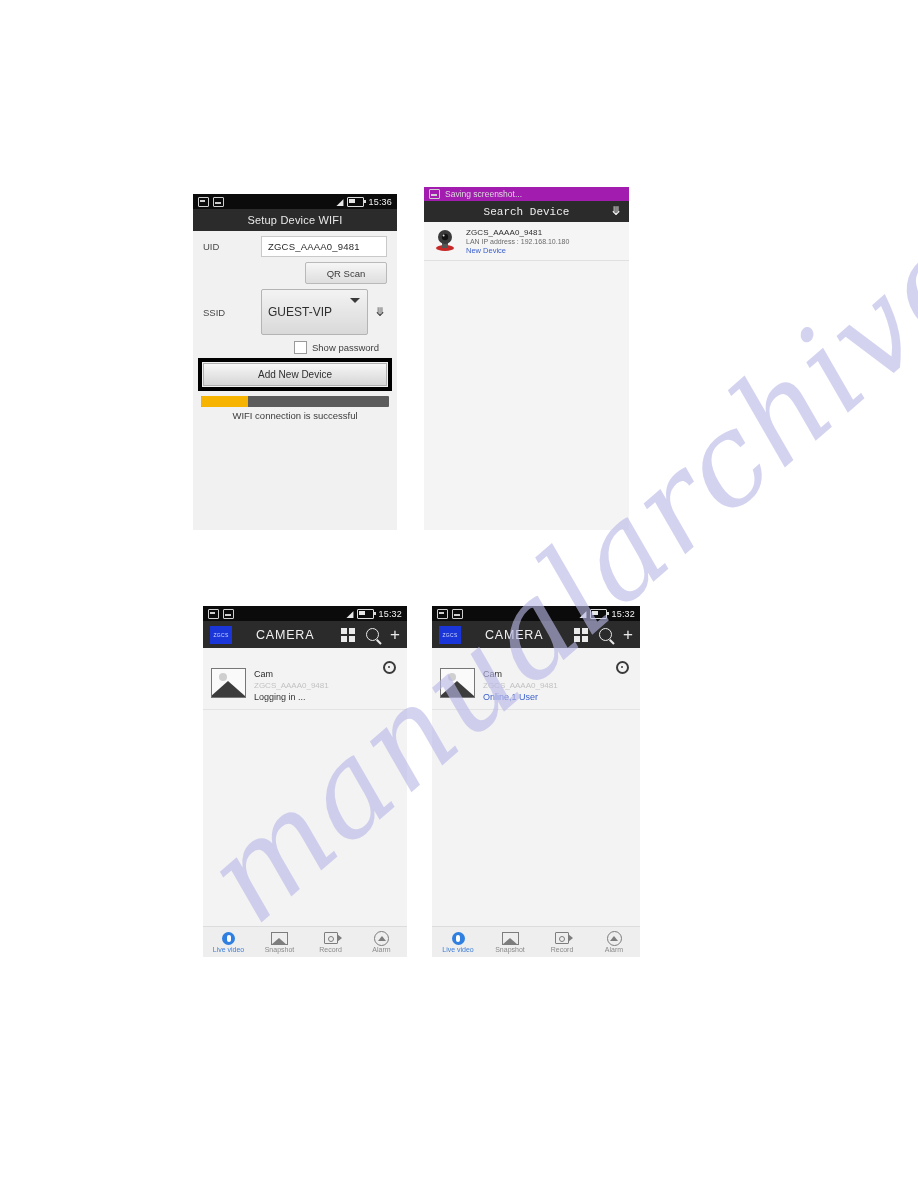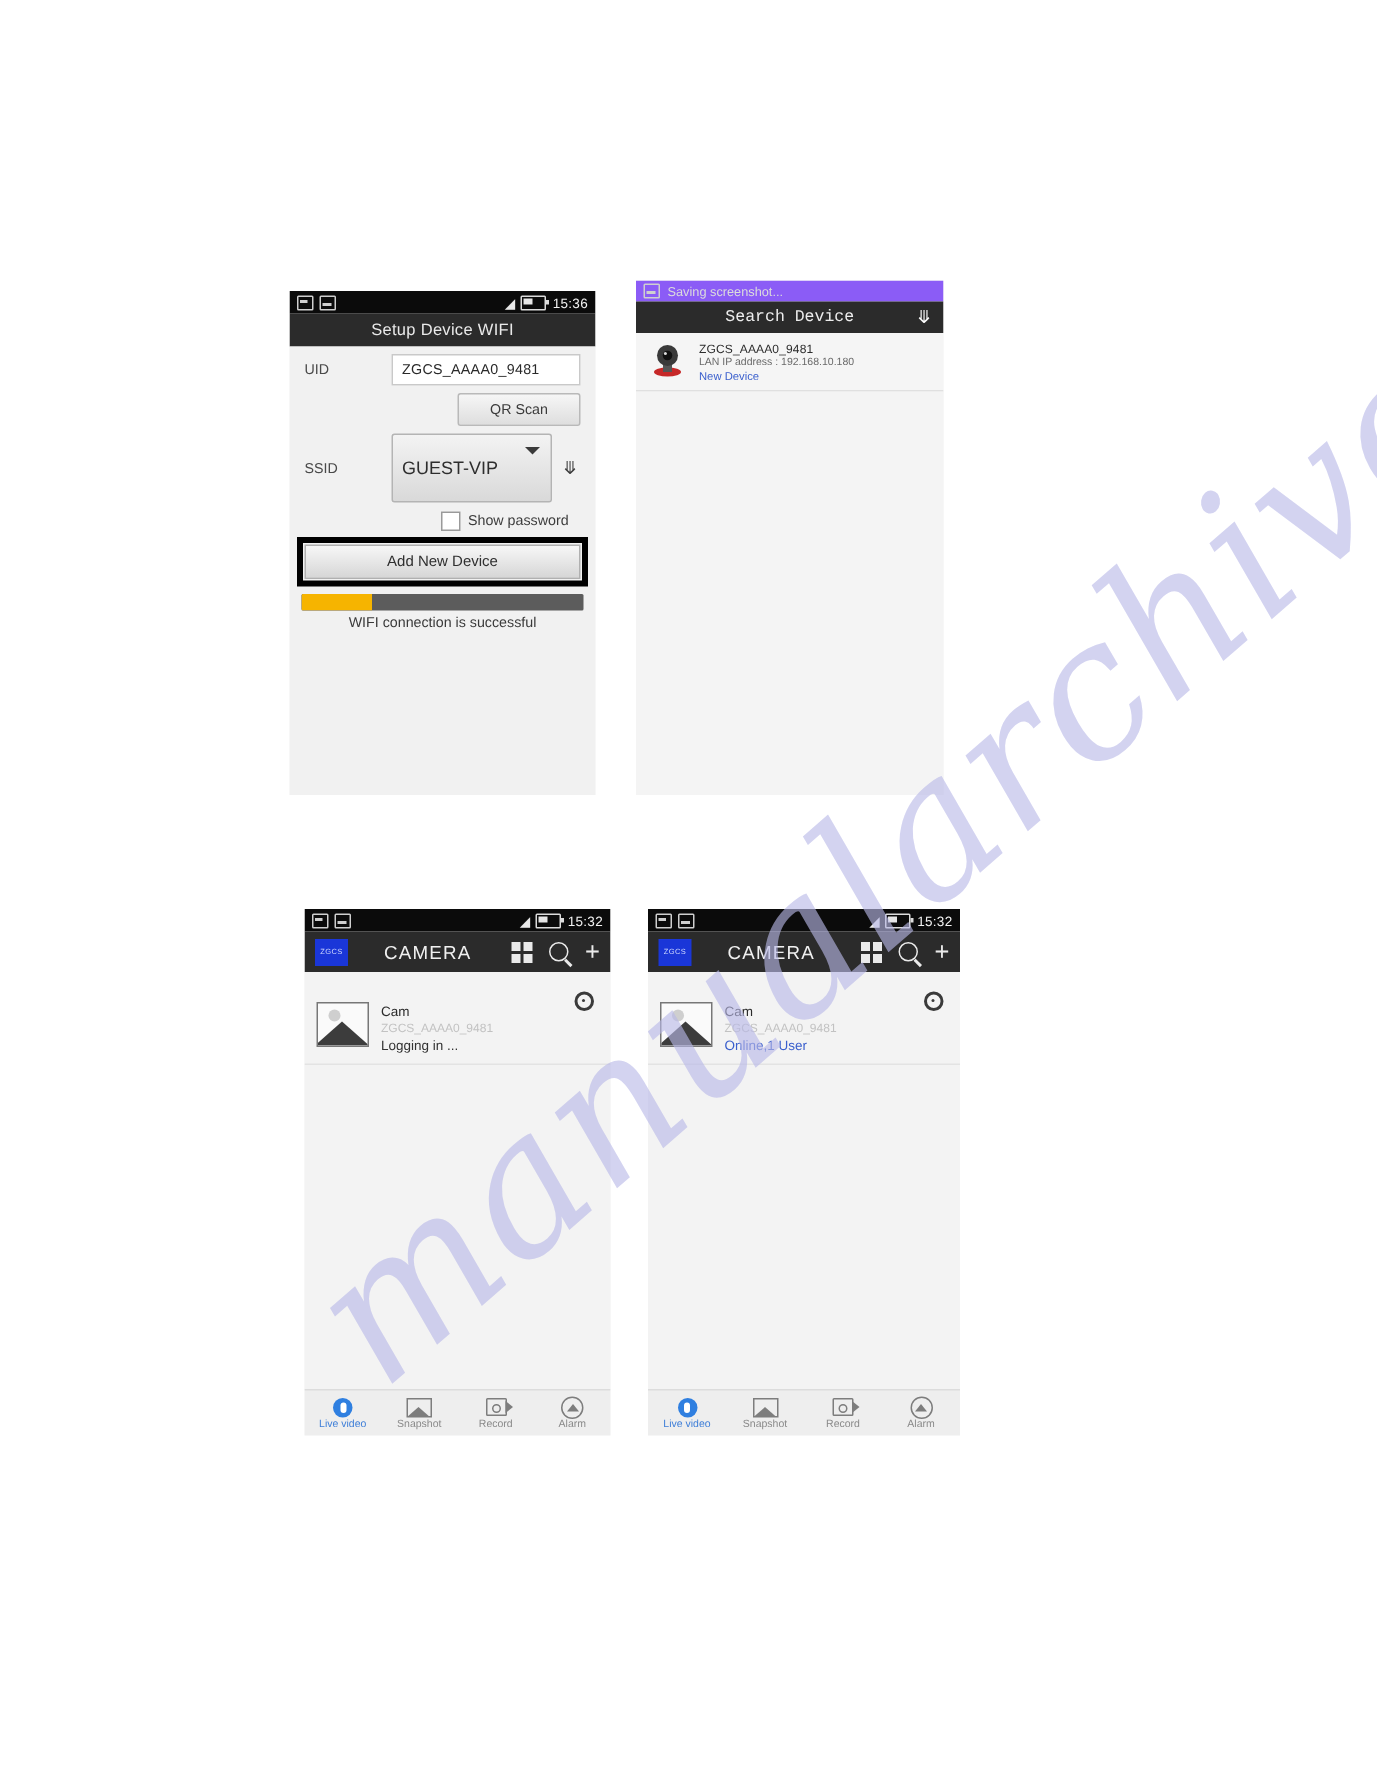--- a/index.html
+++ b/index.html
@@ -178,21 +178,21 @@
   .progress-fill { height: 100%; background: #f6b400; width: 25%; }
   .progress-text {
     text-align: center; font-size: 9.5px; color: #3a3a3a;
     padding-top: 3px;
   }
   .panel-rest { background: #f1f1f1; flex: 1; }
 
   
   #panel-search { left: 424px; top: 187px; width: 205px; height: 343px; }
   #panel-search .toastbar {
-    height: 14px; background: #8b5cf6; color: #dcdcdc;
+    height: 14px; background: #a21caf; color: #dcdcdc;
     display: flex; align-items: center; gap: 5px;
     padding: 0 5px; font-size: 8.5px;
   }
   #panel-search .titlebar {
     height: 21px; background: #2b2b2b; color: #ededed;
     display: flex; align-items: center; justify-content: center;
     font-size: 11px; position: relative; font-family: Liberation Mono, monospace;
   }
   #panel-search .titlebar .tb-action {
     position: absolute; right: 8px; top: 3px;

